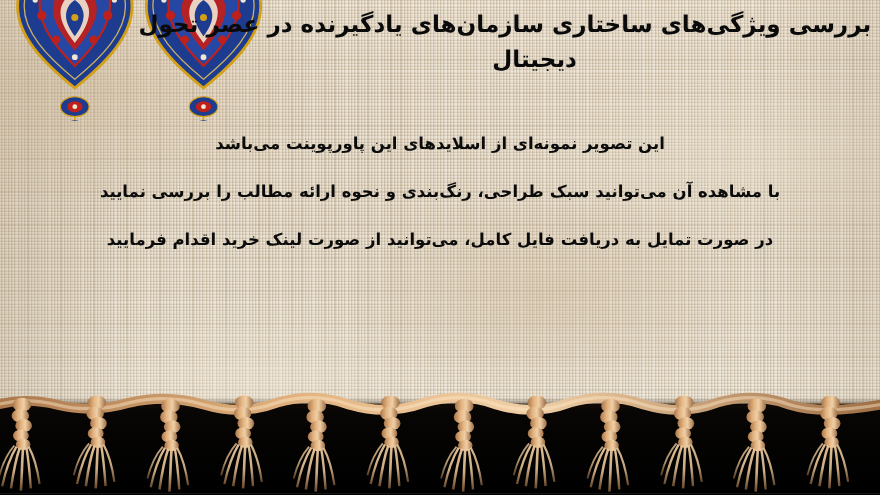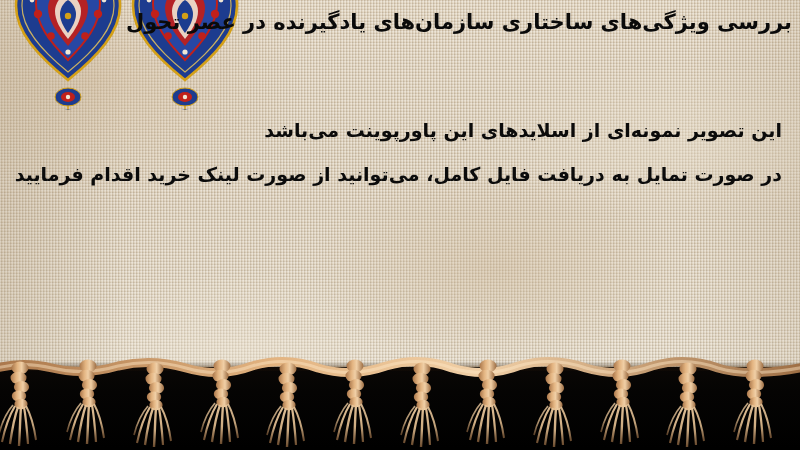--- a/index.html
+++ b/index.html
@@ -97,24 +97,25 @@
   .body-block {
     position: absolute;
     top: 108px;
     right: 18px;
     width: 764px;
     text-align: right;
     direction: rtl;
   }
   .body-line {
     color: #0b0b0b;
-    font-size: 19px;
+    font-size: 15px;
     font-weight: 700;
     line-height: 44px;
     white-space: nowrap;
+    text-align: center;
   }
 
   
   .band {
     position: absolute;
     left: 0;
     bottom: 0;
     width: 800px;
     height: 82px;
     background: linear-gradient(to bottom, #0a0705 0%, #050403 30%, #000000 100%);
@@ -204,24 +205,26 @@
       <use href="#pendant" x="68" y="137"></use>
     </g>
     <g>
       <use href="#medallion" x="185" y="62"></use>
       <use href="#pendant" x="185" y="137"></use>
     </g>
   </svg>
 
   <div class="title-block">
     <div class="title-line">بررسی ویژگی‌های ساختاری سازمان‌های یادگیرنده در عصر تحول</div>
+    <div class="title-line">دیجیتال</div>
   </div>
 
   <div class="body-block">
     <div class="body-line">این تصویر نمونه‌ای از اسلایدهای این پاورپوینت می‌باشد</div>
+    <div class="body-line">با مشاهده آن می‌توانید سبک طراحی، رنگ‌بندی و نحوه ارائه مطالب را بررسی نمایید</div>
     <div class="body-line">در صورت تمایل به دریافت فایل کامل، می‌توانید از صورت لینک خرید اقدام فرمایید</div>
   </div>
 
   <div class="fringe-rail"></div>
   <div class="band">
     <div class="band-top-shade"></div>
   </div>
 
   <svg class="tassels" viewBox="0 0 800 98">
     <defs>

